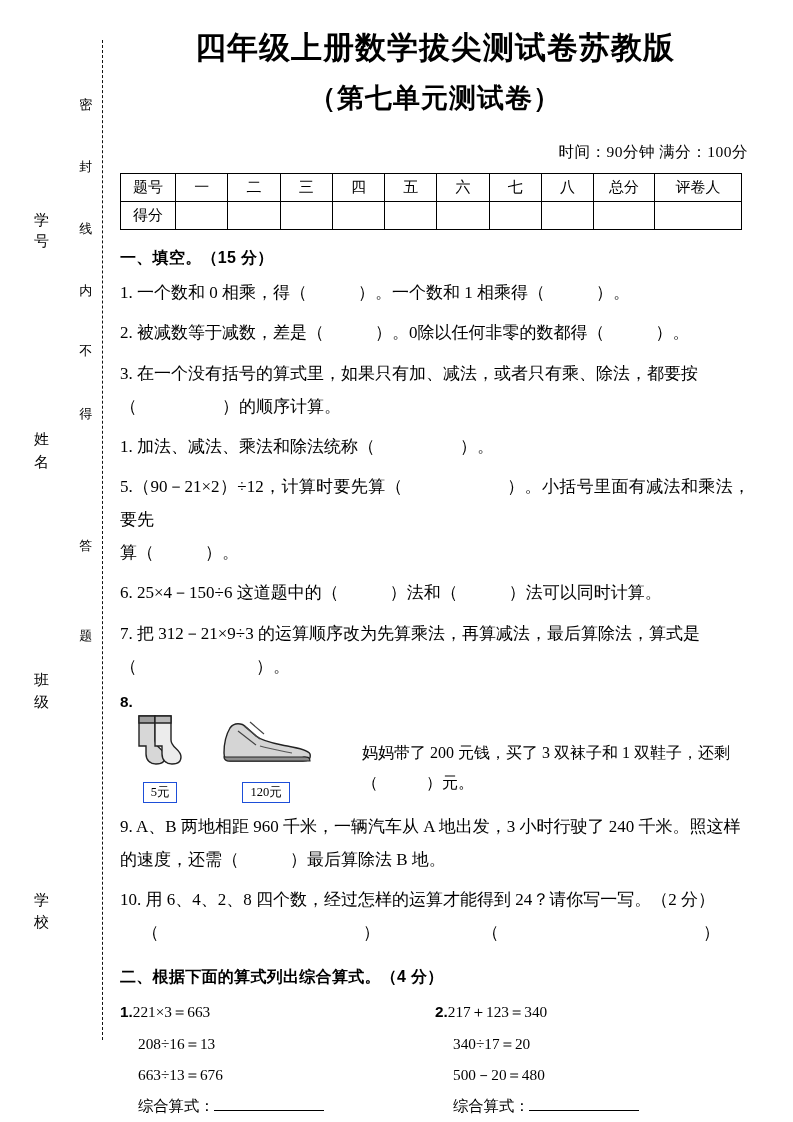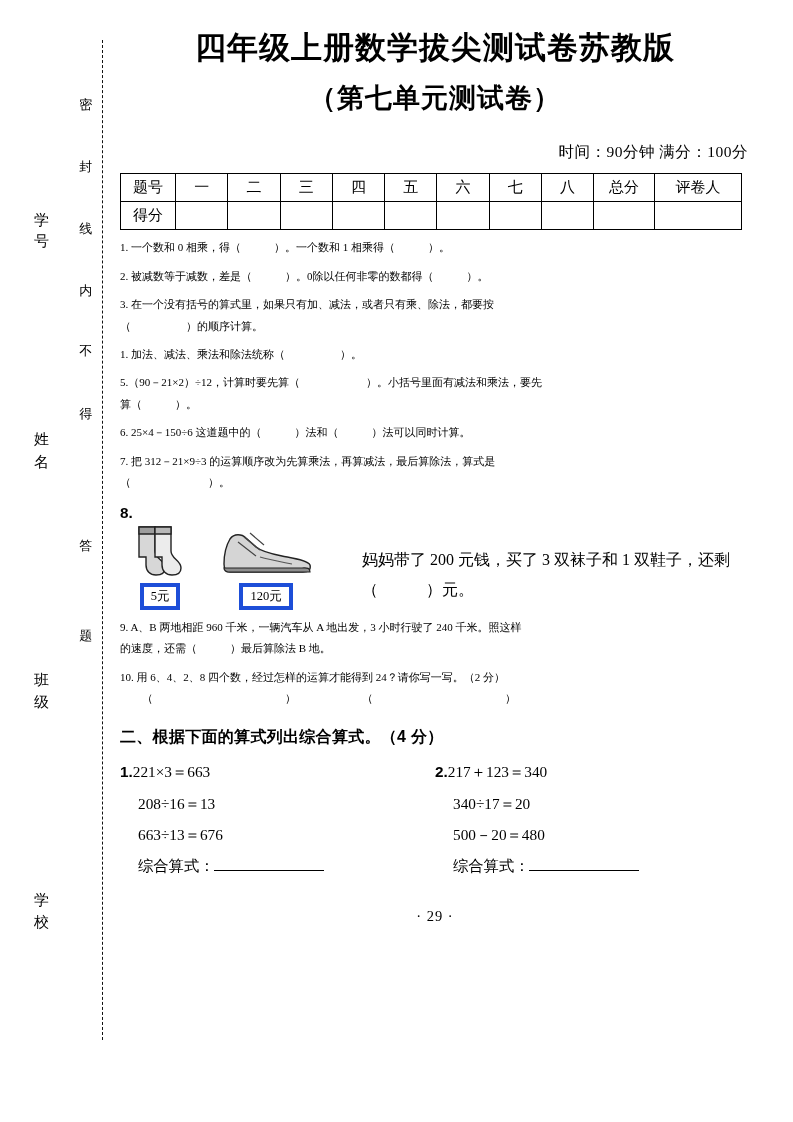--- a/index.html
+++ b/index.html
@@ -105,21 +105,21 @@
   table.score td.rev { width: 86px; }
 
   .sec-head {
     font-size: 16px;
     font-weight: bold;
     margin-top: 18px;
     font-family: "Liberation Sans", "DejaVu Sans", sans-serif;
     letter-spacing: 0.3px;
   }
   .q {
-    font-size: 11px;
+    font-size: 17px;
     line-height: 1.95;
     margin-top: 7px;
     text-align: justify;
   }
 
   
   .q8wrap {
     margin-top: 10px;
     position: relative;
     min-height: 96px;
@@ -134,24 +134,24 @@
     align-items: flex-end;
     gap: 16px;
     margin-top: 2px;
   }
   .pic {
     width: 80px;
     text-align: center;
   }
   .pricebox {
     display: inline-block;
-    border: 4px solid #1d4ed8;
+    border: 1px solid #1d4ed8;
     font-size: 12.5px;
     padding: 1px 7px;
-    margin-top: 3px;
+    margin-top: 13px;
     background: #fff;
   }
   .q8text {
     flex: 1;
     font-size: 16px;
     line-height: 1.9;
     padding-left: 30px;
     padding-bottom: 4px;
   }
 
@@ -255,20 +255,21 @@
       <td></td>
       <td></td>
       <td></td>
       <td></td>
       <td class="tot"></td>
       <td class="rev"></td>
     </tr>
   </tbody>
     </table>
 
+  <div class="sec-head">一、填空。（15 分）</div>
 
   <div class="q">1. 一个数和 0 相乘，得（　　　）。一个数和 1 相乘得（　　　）。</div>
   <div class="q">2. 被减数等于减数，差是（　　　）。0除以任何非零的数都得（　　　）。</div>
   <div class="q">3. 在一个没有括号的算式里，如果只有加、减法，或者只有乘、除法，都要按</div>
   <div class="q" style="margin-top:0;">（　　　　　）的顺序计算。</div>
   <div class="q">1. 加法、减法、乘法和除法统称（　　　　　）。</div>
   <div class="q">5.（90－21×2）÷12，计算时要先算（　　　　　　）。小括号里面有减法和乘法，要先</div>
   <div class="q" style="margin-top:0;">算（　　　）。</div>
   <div class="q">6. 25×4－150÷6 这道题中的（　　　）法和（　　　）法可以同时计算。</div>
   <div class="q">7. 把 312－21×9÷3 的运算顺序改为先算乘法，再算减法，最后算除法，算式是</div>

